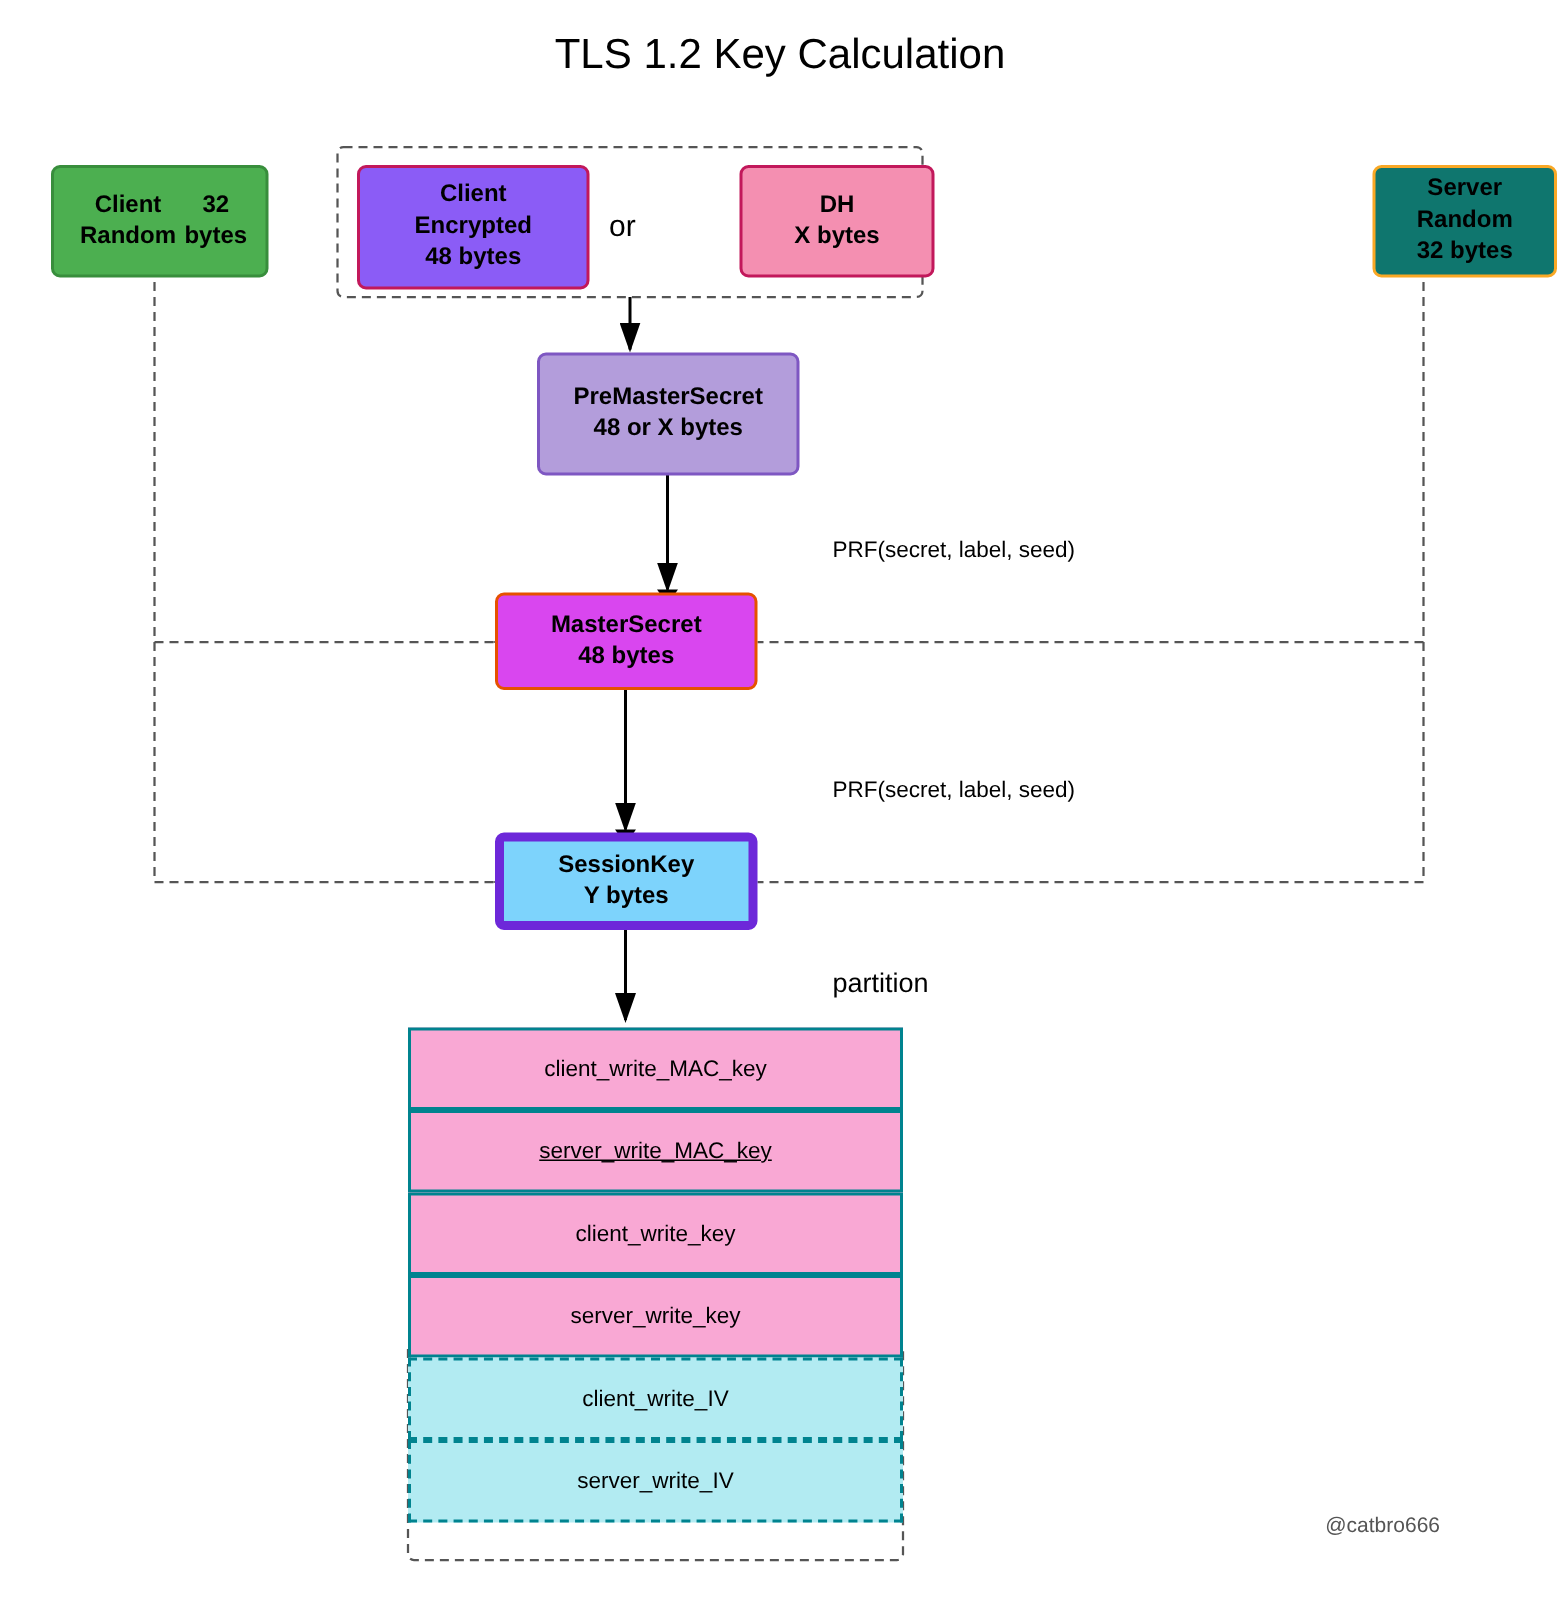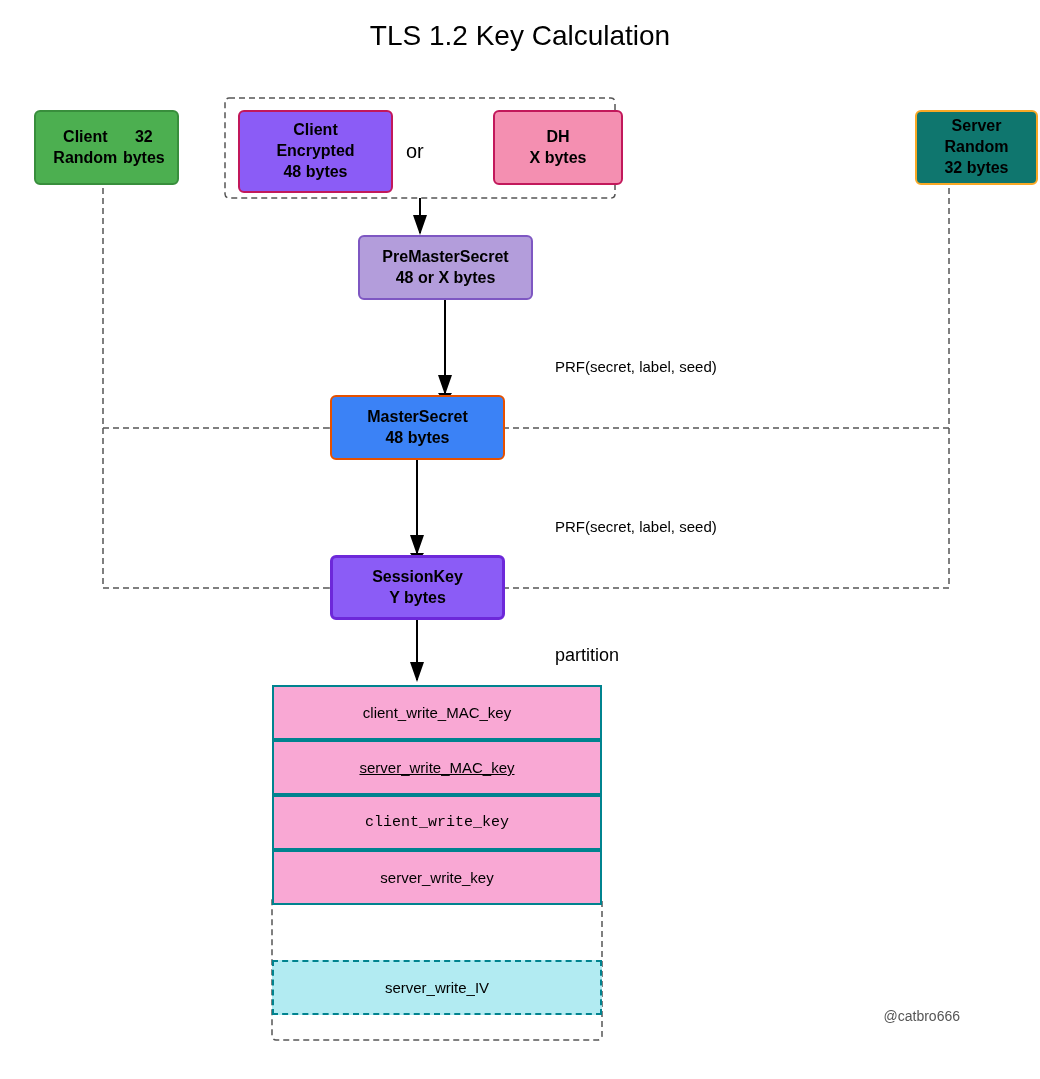--- a/index.html
+++ b/index.html
@@ -96,37 +96,37 @@
       margin-left: 38px;
     }
 
     .node-premaster {
       background: #B39DDB;
       color: #000;
       border: 2px solid #7E57C2;
       left: 358px;
       top: 235px;
       width: 175px;
-      height: 65px;
+      height: 82px;
     }
 
     .node-master {
-      background: #3b82f6;
+      background: #d946ef;
       color: #000;
       border: 2px solid #E65100;
       left: 330px;
       top: 395px;
       width: 175px;
       height: 65px;
     }
 
     .node-session {
-      background: #8b5cf6;
-      color: #000;
-      border: 3px solid #6d28d9;
+      background: #7dd3fc;
+      color: #000;
+      border: 6px solid #6d28d9;
       left: 330px;
       top: 555px;
       width: 175px;
       height: 65px;
     }
 
     .or-label {
       position: absolute;
       left: 406px;
       top: 140px;
@@ -291,26 +291,29 @@
   </div>
 
   <div class="partition-label">partition</div>
 
   <div class="key-block" style="left:272px; top:685px; width:330px; height:55px;">
     <span>client_write_MAC_key</span>
   </div>
   <div class="key-block" style="left:272px; top:740px; width:330px; height:55px;text-decoration:underline;">
     <span>server_write_MAC_key</span>
   </div>
-  <div class="key-block" style="left:272px; top:795px; width:330px; height:55px;font-family:Liberation Mono, monospace;">
+  <div class="key-block" style="left:272px; top:795px; width:330px; height:55px;">
     <span>client_write_key</span>
   </div>
   <div class="key-block" style="left:272px; top:850px; width:330px; height:55px;">
     <span>server_write_key</span>
   </div>
 
+  <div class="key-block-dashed" style="left:272px; top:905px; width:330px; height:55px;">
+    <span>client_write_IV</span>
+  </div>
   <div class="key-block-dashed" style="left:272px; top:960px; width:330px; height:55px;">
     <span>server_write_IV</span>
   </div>
 
   <div class="watermark">@catbro666</div>
 
 </div>
 
 </body></html>

